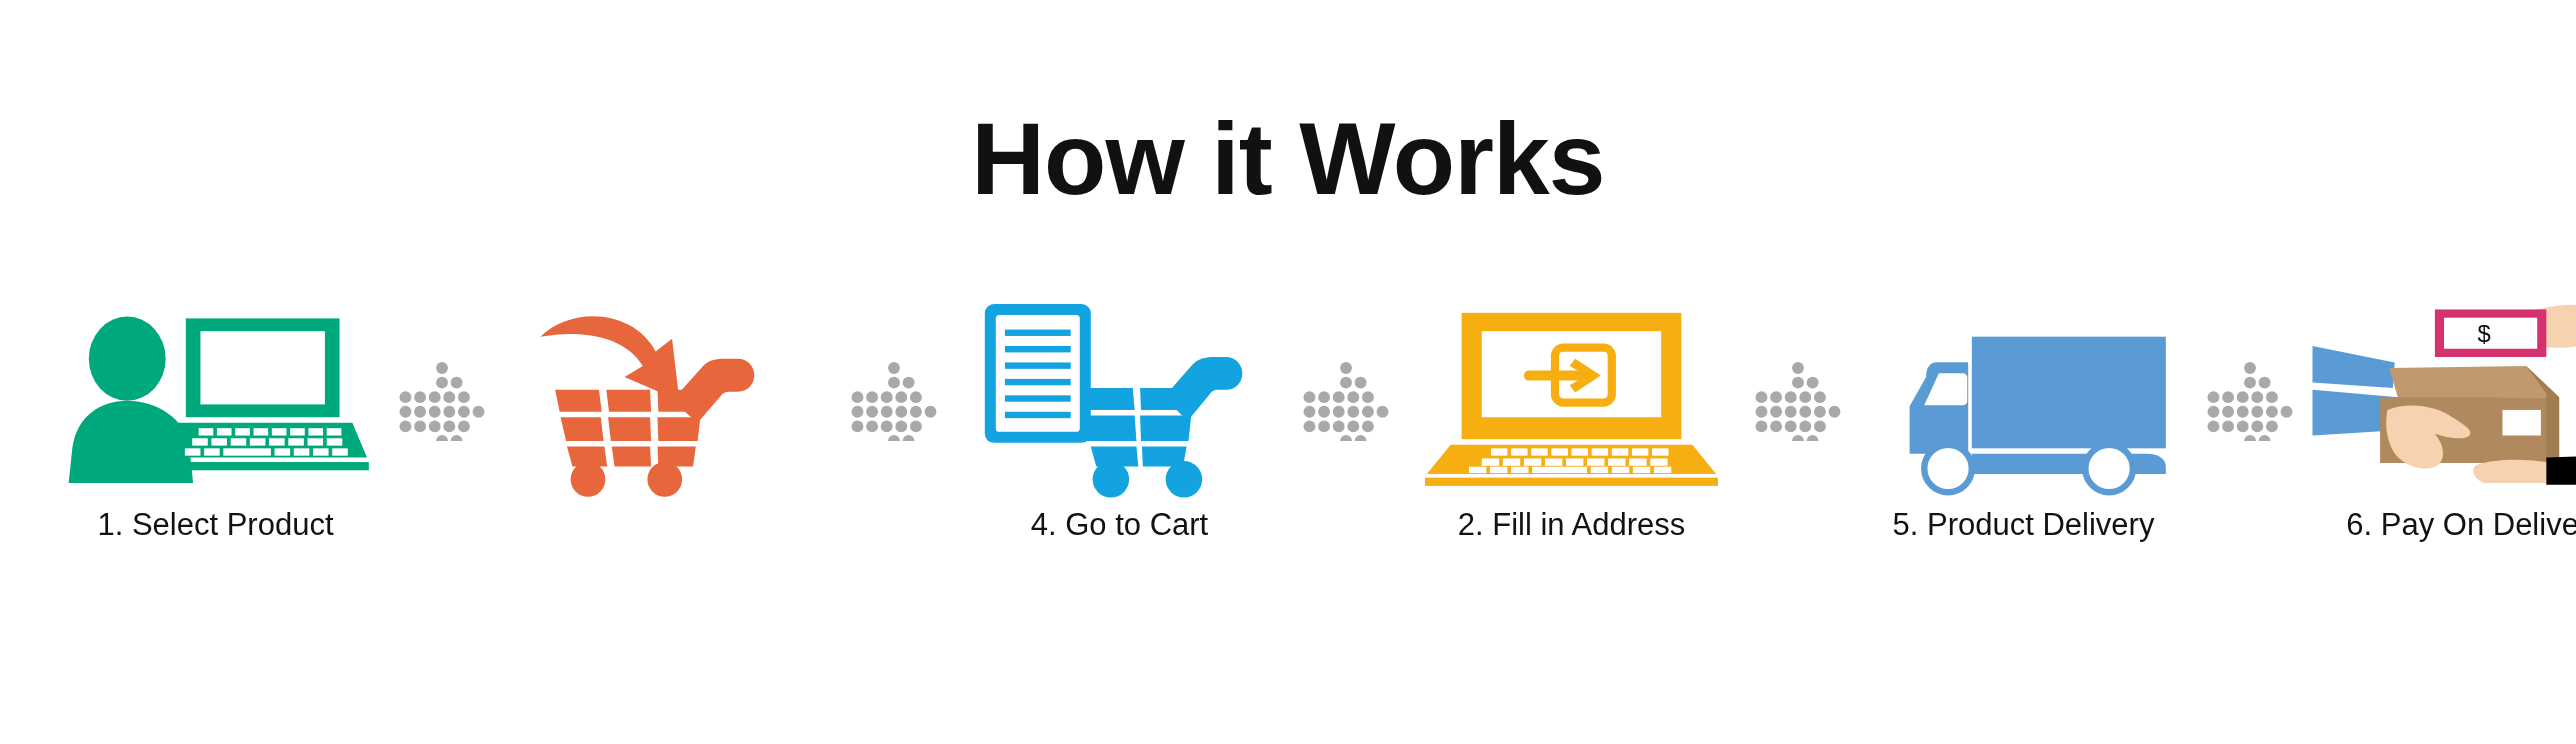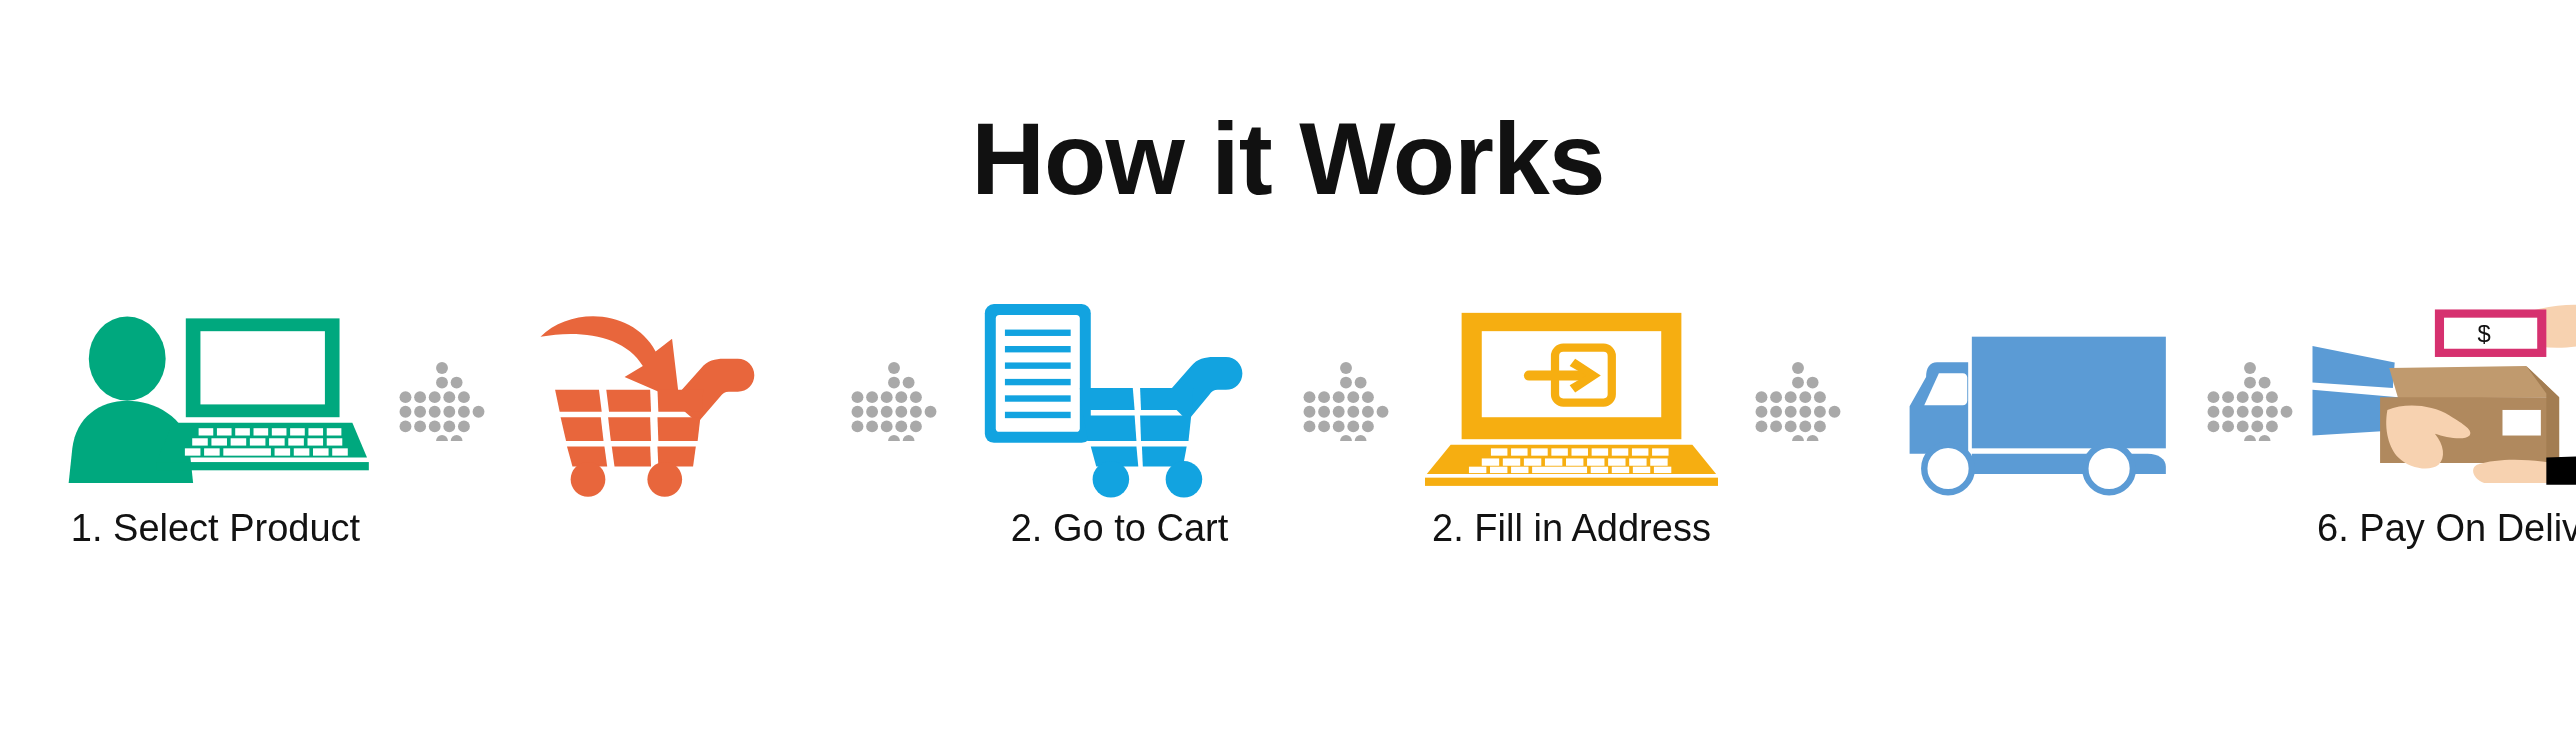--- a/index.html
+++ b/index.html
@@ -45,21 +45,21 @@
   .icon-box {
     width: 357px; height: 183px;
     position: relative;
     display: flex;
     align-items: flex-end;
     justify-content: center;
   }
   .icon-box svg { display: block; overflow: visible; }
   .step-label {
     margin-top: 24px;
-    font-size: 38px;
+    font-size: 31px;
     color: #121212;
     white-space: nowrap;
     text-align: center;
     line-height: 1;
   }
   
   .arrow-sep {
     width: 95px; height: 183px;
     display: flex;
     align-items: center;
@@ -239,21 +239,21 @@
             <path d="M110 124 L166 124 L168 152 L115 152 Z"></path>
             <path d="M172 124 L228 124 L225 152 L173 152 Z"></path>
             <path d="M118 158 L168 158 L170 180 L124 180 Z"></path>
             <path d="M174 158 L223 158 L219 180 L175 180 Z"></path>
           </g>
 
           <circle cx="140" cy="194" r="20" fill="#12A3E0"></circle>
           <circle cx="220" cy="194" r="20" fill="#12A3E0"></circle>
         </svg>
       </div>
-      <div class="step-label">2. Go to Cart</div>
+      <div class="step-label">4. Go to Cart</div>
     </div>
 
     <div class="arrow-sep">
       <svg width="88" height="84" viewBox="0 0 96 92">
         <g fill="#A9A9A9">
           <circle cx="48" cy="12" r="6.5"></circle>
           <circle cx="48" cy="28" r="6.5"></circle>
             <circle cx="64" cy="28" r="6.5"></circle>
           <circle cx="8" cy="44" r="6.5"></circle>
             <circle cx="24" cy="44" r="6.5"></circle>
@@ -369,20 +369,21 @@
           <path d="M58 72 C58 62 62 56 70 56 L104 56 L104 156 L40 156 L40 104 Z" fill="#5B9BD5"></path>
 
           <path d="M72 68 L98 68 C101 68 103 70 103 73 L103 98 C103 101 101 103 98 103 L56 103 Z" fill="#ffffff"></path>
 
           <path d="M108 156 L300 156 C312 156 320 162 320 170 L320 178 L108 178 Z" fill="#5B9BD5"></path>
 
           <circle cx="82" cy="172" r="26" fill="#ffffff" stroke="#5B9BD5" stroke-width="7"></circle>
           <circle cx="258" cy="172" r="26" fill="#ffffff" stroke="#5B9BD5" stroke-width="7"></circle>
         </svg>
       </div>
+      <div class="step-label">5. Product Delivery</div>
     </div>
 
     <div class="arrow-sep">
       <svg width="88" height="84" viewBox="0 0 96 92">
         <g fill="#A9A9A9">
           <circle cx="48" cy="12" r="6.5"></circle>
           <circle cx="48" cy="28" r="6.5"></circle>
             <circle cx="64" cy="28" r="6.5"></circle>
           <circle cx="8" cy="44" r="6.5"></circle>
             <circle cx="24" cy="44" r="6.5"></circle>

